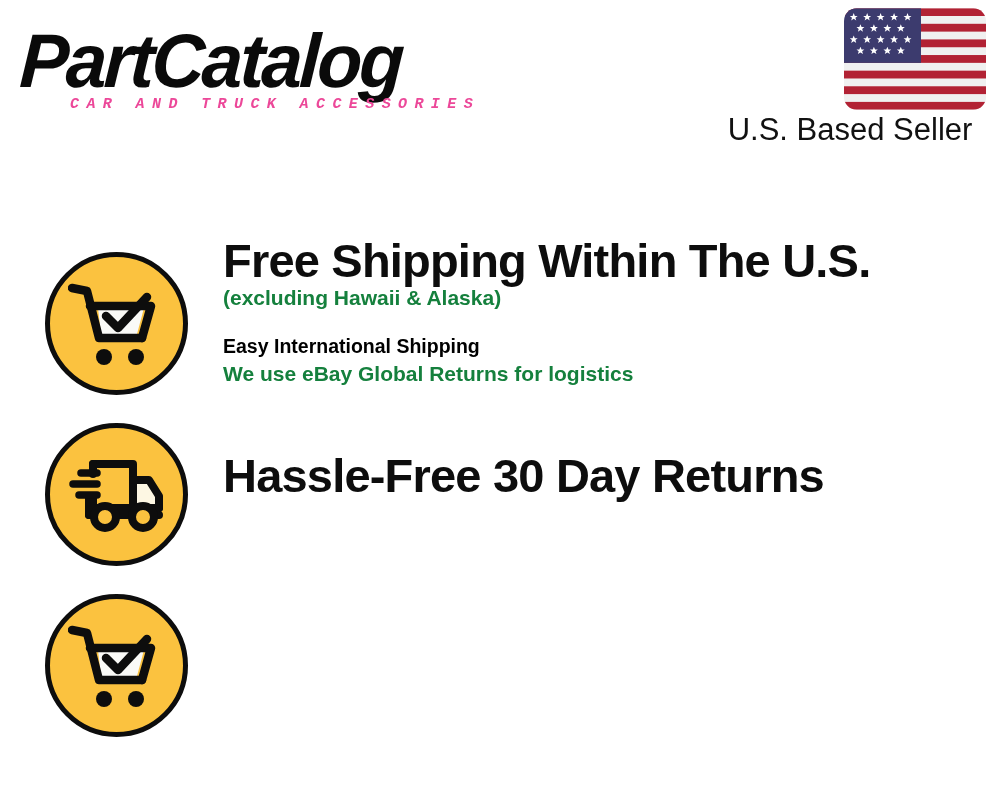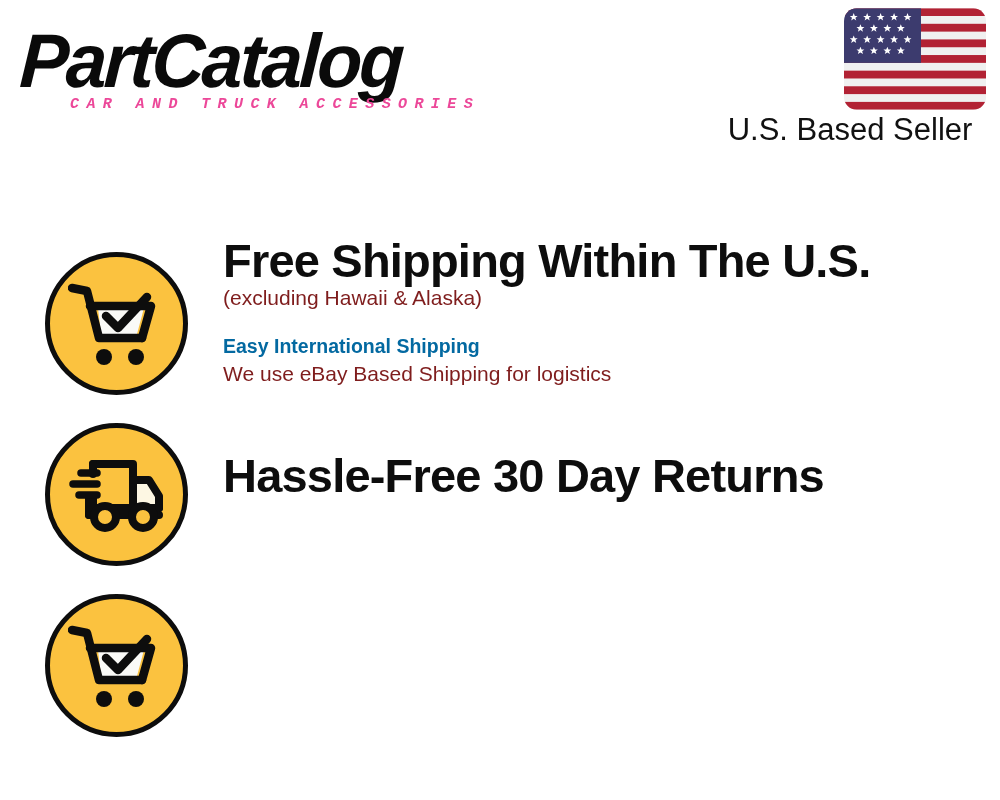--- a/index.html
+++ b/index.html
@@ -120,32 +120,32 @@
     font-family: "Liberation Sans", sans-serif;
     font-weight: 700;
     font-size: 47px;
     line-height: 46px;
     letter-spacing: -0.8px;
     color: #0d0d0d;
     white-space: nowrap;
   }
   .feature-sub {
     font-family: "Liberation Sans", sans-serif;
-    font-weight: 400;
+    font-weight: 700;
     font-size: 21px;
     line-height: 28px;
-    color: #7f1d1d;
+    color: #15803d;
     white-space: nowrap;
   }
   .feature-sub-strong {
     font-family: "Liberation Sans", sans-serif;
     font-weight: 700;
     font-size: 19.5px;
     line-height: 27px;
-    color: #0369a1;
+    color: #000000;
     white-space: nowrap;
   }
 
   
   #feature-row-0 .feature-icon-badge { top: 14px; }
   #feature-row-0 .feature-text { top: 0px; }
   #feature-row-0 .feature-sub-strong { margin-top: 21px; }
 
   #feature-row-1 .feature-icon-badge { top: 14px; }
   #feature-row-1 .feature-text { top: 44px; }
@@ -220,21 +220,21 @@
         <path d="M22 25 L83 25 L74 57" fill="none" stroke="#0d0d0d" stroke-width="8.5" stroke-linecap="round" stroke-linejoin="round"></path>
         <path d="M38 35 L50 47 L79 16" fill="none" stroke="#0d0d0d" stroke-width="8.5" stroke-linecap="round" stroke-linejoin="round"></path>
         <circle cx="36" cy="76" r="8" fill="#0d0d0d"></circle>
         <circle cx="68" cy="76" r="8" fill="#0d0d0d"></circle>
       </svg>
     </div>
     <div class="feature-text">
       <div class="feature-heading">Free Shipping Within The U.S.</div>
       <div class="feature-sub">(excluding Hawaii &amp; Alaska)</div>
       <div class="feature-sub-strong">Easy International Shipping</div>
-      <div class="feature-sub">We use eBay Based Shipping for logistics</div>
+      <div class="feature-sub">We use eBay Global Returns for logistics</div>
     </div>
   </div>
 
   <div class="feature-row" id="feature-row-1">
     <div class="feature-icon-badge">
       <svg width="100" height="74" viewBox="0 0 100 74" xmlns="http://www.w3.org/2000/svg">
         <path d="M70 22 L82 22 L91 38 L91 50 L70 50 Z" fill="#FDF7E3"></path>
         <path d="M26 6 L66 6 L66 50 L26 50 L26 40" fill="none" stroke="#0d0d0d" stroke-width="8" stroke-linecap="round" stroke-linejoin="round"></path>
         <path d="M26 6 L26 16" fill="none" stroke="#0d0d0d" stroke-width="8" stroke-linecap="round" stroke-linejoin="round"></path>
         <path d="M66 22 L82 22 L92 38 L92 50 L66 50" fill="none" stroke="#0d0d0d" stroke-width="8" stroke-linecap="round" stroke-linejoin="round"></path>

